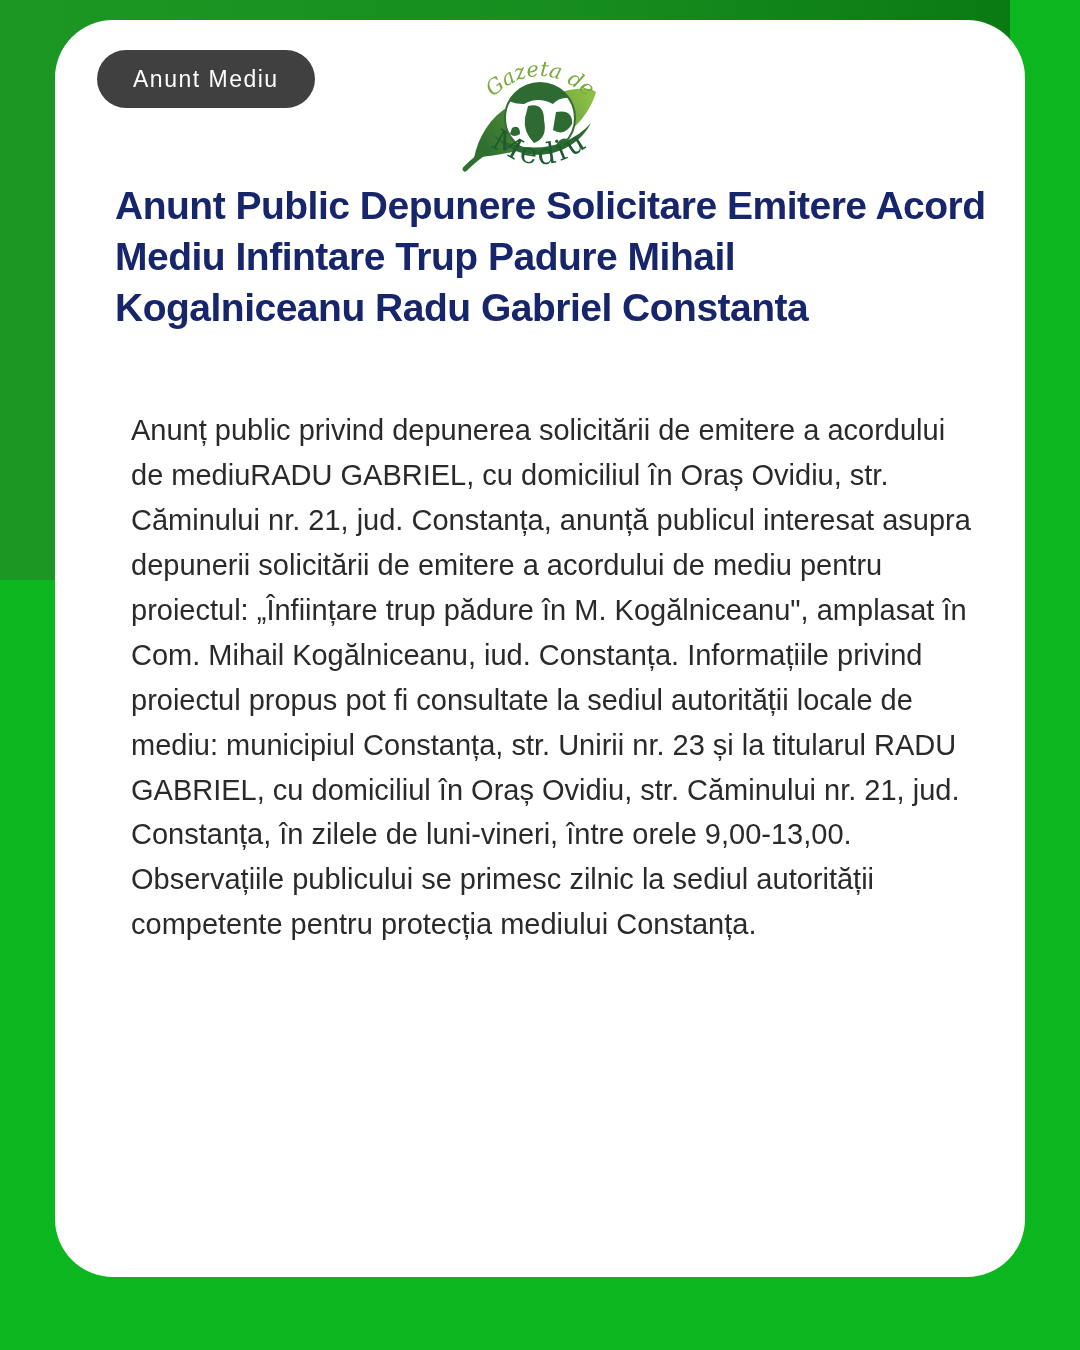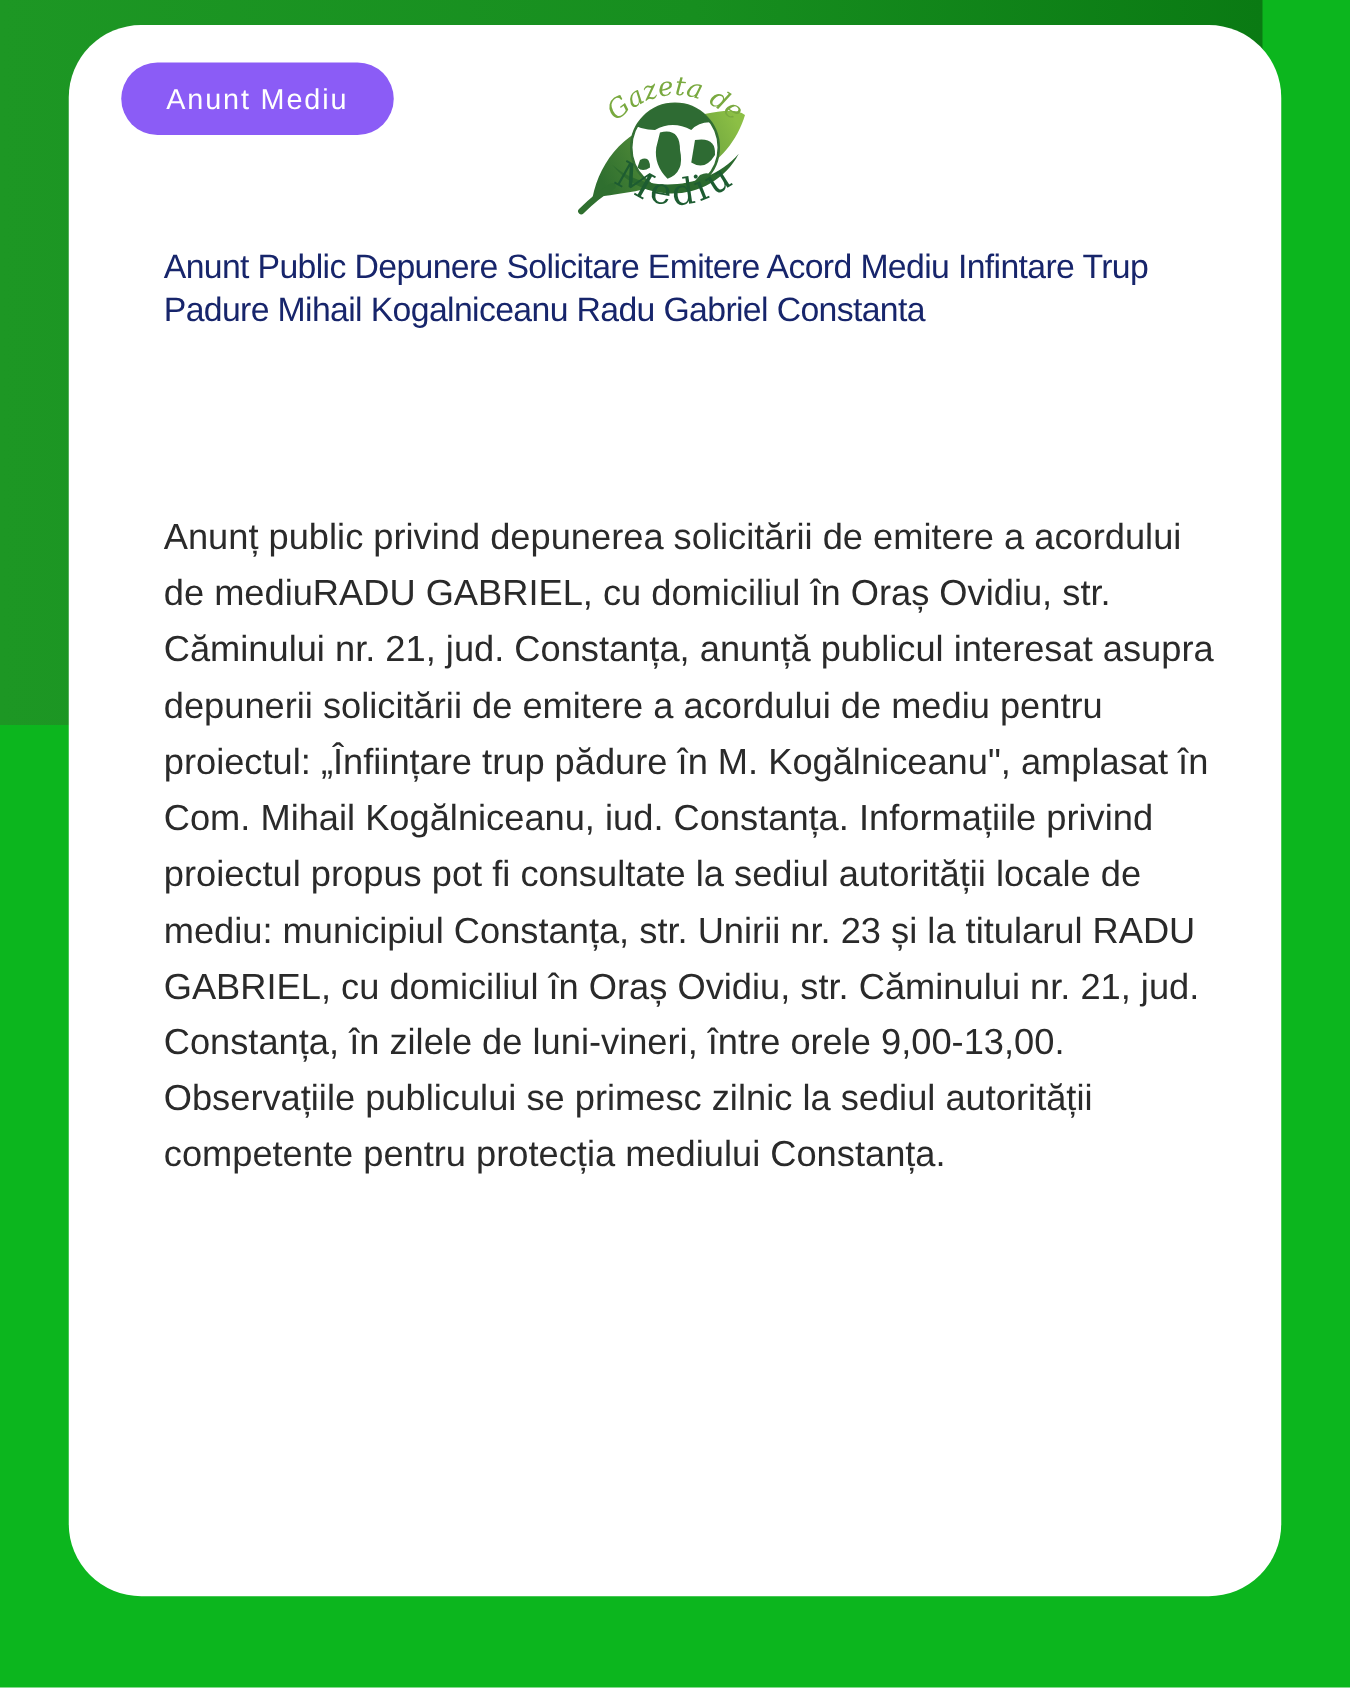--- a/index.html
+++ b/index.html
@@ -17,21 +17,21 @@
   }
   .card {
     position: absolute; left: 55px; top: 20px;
     width: 970px; height: 1257px;
     background: #ffffff;
     border-radius: 58px;
   }
   .pill {
     position: absolute; left: 42px; top: 30px;
     height: 58px; padding: 0 36px;
-    background: #8b5cf6;
+    background: #404040;
     border-radius: 29px;
     display: flex; align-items: center; justify-content: center;
     color: #ffffff; font-size: 23px; letter-spacing: 1.5px;
     cursor: pointer;
   }
   .logo {
     position: absolute; left: 50%; top: 16px;
     transform: translateX(-50%);
     width: 160px; height: 150px;
   }
@@ -44,24 +44,24 @@
   }
   .logo-arc-bottom {
     font-family: "DejaVu Serif", serif;
     font-size: 29px;
     letter-spacing: 3px;
     fill: #1D5C31;
   }
   h1.title {
     position: absolute; left: 60px; top: 160px;
     width: 874px;
-    margin: 16px;
-    font-size: 27px; line-height: 1.31;
+    margin: 0;
+    font-size: 39px; line-height: 1.31;
     letter-spacing: -0.5px;
-    font-weight: normal;
+    font-weight: bold;
     color: #17256B;
   }
   p.body-text {
     position: absolute; left: 60px; top: 372px;
     width: 850px;
     margin: 16px;
     font-size: 29px; line-height: 1.55;
     color: #2A2A2A;
   }
 </style>

